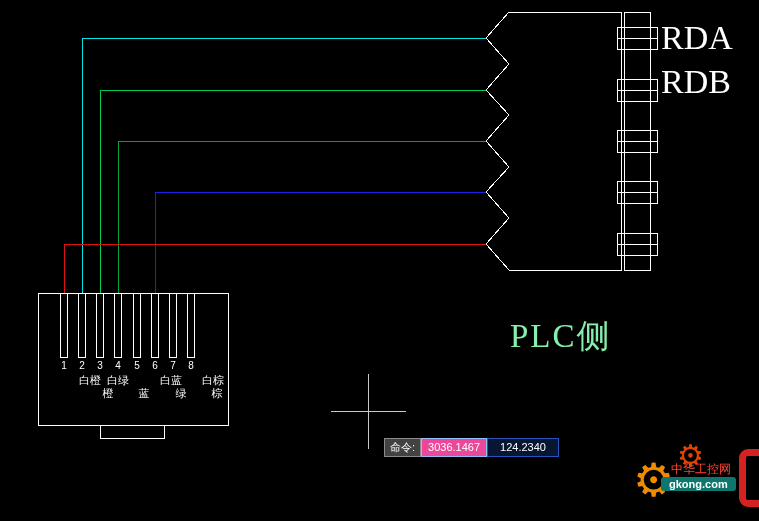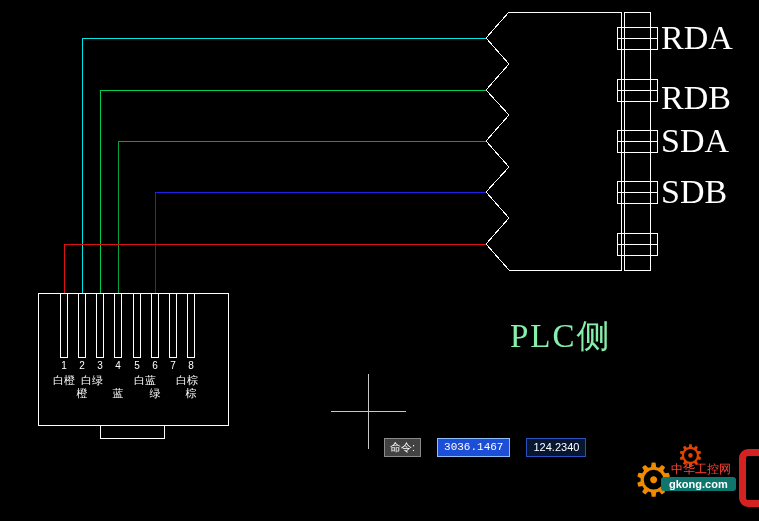--- a/index.html
+++ b/index.html
@@ -14,28 +14,28 @@
 
   .tlabel {
     position:absolute; left:661px; width:95px; height:36px; line-height:36px;
     color:#ffffff; font-family:"Liberation Serif", serif; font-size:34px;
   }
   .side-label { position:absolute; color:#86efac; font-family:"Liberation Serif", serif; }
   #plc-label { left:510px; top:314px; font-size:33px; letter-spacing:2px; }
   #inv-label { left:46px; top:466px; font-size:34px; letter-spacing:5px; }
 
   .pin-num { position:absolute; top:360px; width:12px; text-align:center; color:#fff; font-size:10px; }
-  .pin-color { position:absolute; color:#fff; font-size:11px; text-align:center; }
+  .pin-color { position:absolute; color:#fff; font-size:11px; text-align:center;margin-left:26px; }
   .pc-row1 { top:373px; width:26px; }
   .pc-row2 { top:386px; width:14px; }
 
-  .cmdbar { position:absolute; left:384px; top:438px; display:flex; gap:16px; font-size:11px; line-height:13px; }
+  .cmdbar { position:absolute; left:384px; top:438px; display:flex; gap:0; font-size:11px; line-height:13px; }
   .cmd-prompt { background:#424242; border:1px solid #8a8a8a; color:#fff; padding:2px 5px; white-space:nowrap; }
-  .coord-x { background:#1d4ed8; border:1px solid #8cc0f6; color:#fff; padding:2px 6px; min-width:66px;font-family:Liberation Mono, monospace; }
-  .coord-y { background:#071631; border:1px solid #2a52be; color:#fff; padding:2px 6px; min-width:58px; }
+  .coord-x { background:#ec4899; border:1px solid #8cc0f6; color:#fff; padding:2px 6px; min-width:66px; }
+  .coord-y { background:#071631; border:1px solid #2a52be; color:#fff; padding:2px 12px; min-width:58px; }
 
   .logo { position:absolute; right:0; bottom:0; width:128px; height:80px; }
   .gear { position:absolute; line-height:1; }
   .gear-orange { left:2px; top:16px; font-size:46px; color:#f08a00; }
   .gear-red { left:46px; top:0; font-size:30px; color:#e04400; }
   .wm-name { position:absolute; left:40px; top:20px; color:#ff4433; font-size:12px; font-weight:normal; white-space:nowrap; }
   .wm-url {
     position:absolute; left:30px; top:36px; background:#0f766e; color:#fff;
     font-size:11px; font-weight:bold; padding:1px 8px; border-radius:3px;
   }
@@ -87,23 +87,21 @@
       </g>
     </g>
 
     <g stroke="#c8c8c8">
       <line x1="331" y1="411" x2="406" y2="411"></line>
       <line x1="368" y1="374" x2="368" y2="449"></line>
     </g>
   </svg>
 
   <div class="tlabel" style="top:20px">RDA</div>
-  <div class="tlabel" style="top:80px">RDB</div>
-  <div class="tlabel" style="top:123px">SDA</div>
-  <div class="tlabel" style="top:174px">SDB</div>
+  <div class="tlabel" style="top:64px">RDB</div>
 
   <div id="plc-label" class="side-label">PLC侧</div>
 
   <span class="pin-num" style="left:58px">1</span>
   <span class="pin-num" style="left:76px">2</span>
   <span class="pin-num" style="left:94px">3</span>
   <span class="pin-num" style="left:112px">4</span>
   <span class="pin-num" style="left:131px">5</span>
   <span class="pin-num" style="left:149px">6</span>
   <span class="pin-num" style="left:167px">7</span>

